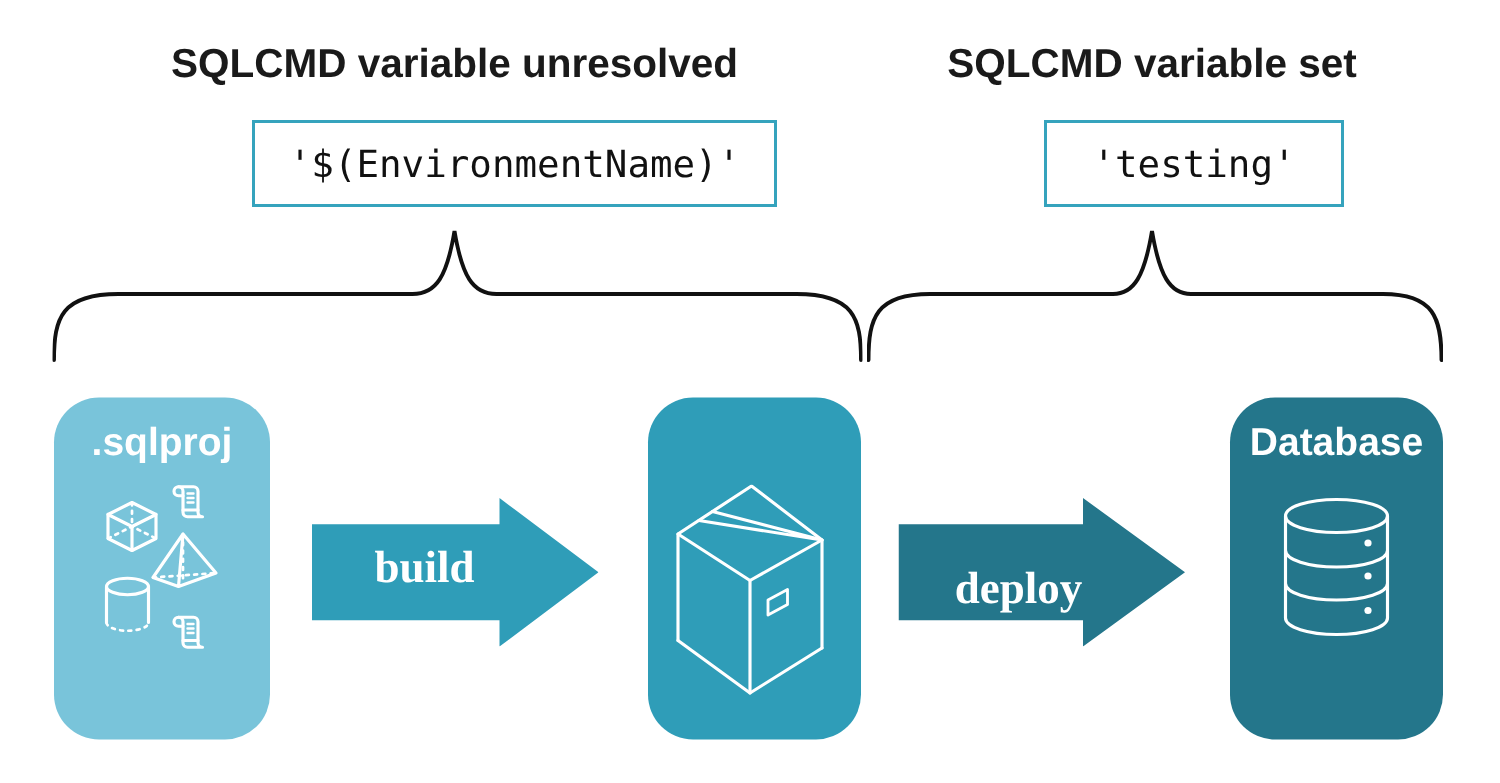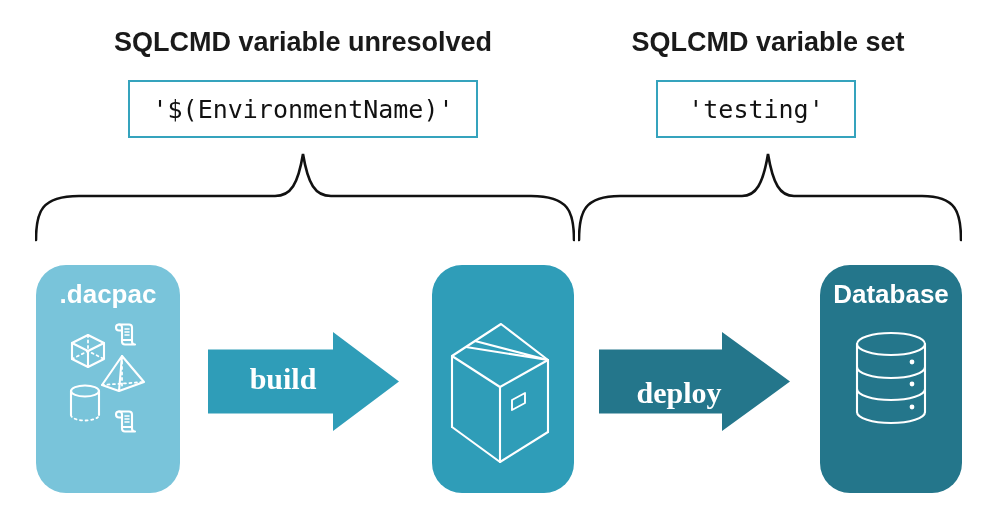--- a/index.html
+++ b/index.html
@@ -6,21 +6,21 @@
   body{font-family:"Liberation Sans",sans-serif;}
   #canvas{position:relative;width:1000px;height:522px;background:var(--background,#fff);overflow:hidden;}
 
   .heading{position:absolute;top:27px;text-align:center;font-weight:bold;font-size:27px;
            color:var(--heading-text,#1a1a1a);letter-spacing:0;}
   #heading-unresolved{left:103px;width:400px;}
   #heading-set{left:568px;width:400px;}
 
   .code-box{position:absolute;top:80px;height:58px;background:#fff;
             border:2px solid var(--code-box-border,#35a3bd);
-            display:flex;align-items:center;justify-content:center;box-sizing:border-box;}
+            display:flex;align-items:center;justify-content:center;box-sizing:border-box;margin-left:40px;}
   #code-box-unresolved{left:128px;width:350px;}
   #code-box-set{left:656px;width:200px;}
   .code-text{font-family:"DejaVu Sans Mono","Liberation Mono",monospace;
              font-size:25px;color:var(--code-text,#111);white-space:pre;}
 
   .brace{position:absolute;top:150px;}
   #left-brace{left:35px;}
   #right-brace{left:578px;}
   .brace path{fill:none;stroke:var(--brace,#111);stroke-width:2.6;stroke-linecap:round;}
 
@@ -62,21 +62,21 @@
   </div>
 
   <svg class="brace" id="left-brace" width="540" height="94" viewBox="0 0 540 94">
     <path d="M1,90 C1,62 6,46 44,46 L240,46 C256,46 263,34 268,4 C273,34 280,46 296,46 L496,46 C534,46 539,62 539,90"></path>
   </svg>
   <svg class="brace" id="right-brace" width="384" height="94" viewBox="0 0 384 94">
     <path d="M1,90 C1,62 6,46 42,46 L164,46 C178,46 185,34 190,4 C195,34 202,46 216,46 L344,46 C378,46 383,62 383,90"></path>
   </svg>
 
   <div class="node" id="node-sqlproj">
-    <div class="node-label">.dacpac</div>
+    <div class="node-label">.sqlproj</div>
     <span class="icon" style="left:74px;top:56px">
       <svg width="28" height="28" viewBox="0 0 28 28">
         <path d="M9 3.5 C7.3 3.5 6 4.8 6 6.5 C6 8.2 7.3 9.5 9 9.5 H12 V6.5 C12 4.8 10.7 3.5 9 3.5 Z"></path>
         <path d="M9 3.5 H19 C20.7 3.5 22 4.8 22 6.5 V19 M12 9.5 V19"></path>
         <path d="M22 19 H12 V20.5 C12 22.2 13.3 23.5 15 23.5 H25 C23.3 23.5 22 22.2 22 20.5 Z"></path>
         <path d="M15 8 H19 M15 11 H19 M15 14 H19" style="stroke-width:1.6"></path>
       </svg>
     </span>
     <span class="icon" style="left:32px;top:66px">
       <svg width="40" height="40" viewBox="0 0 40 40">

